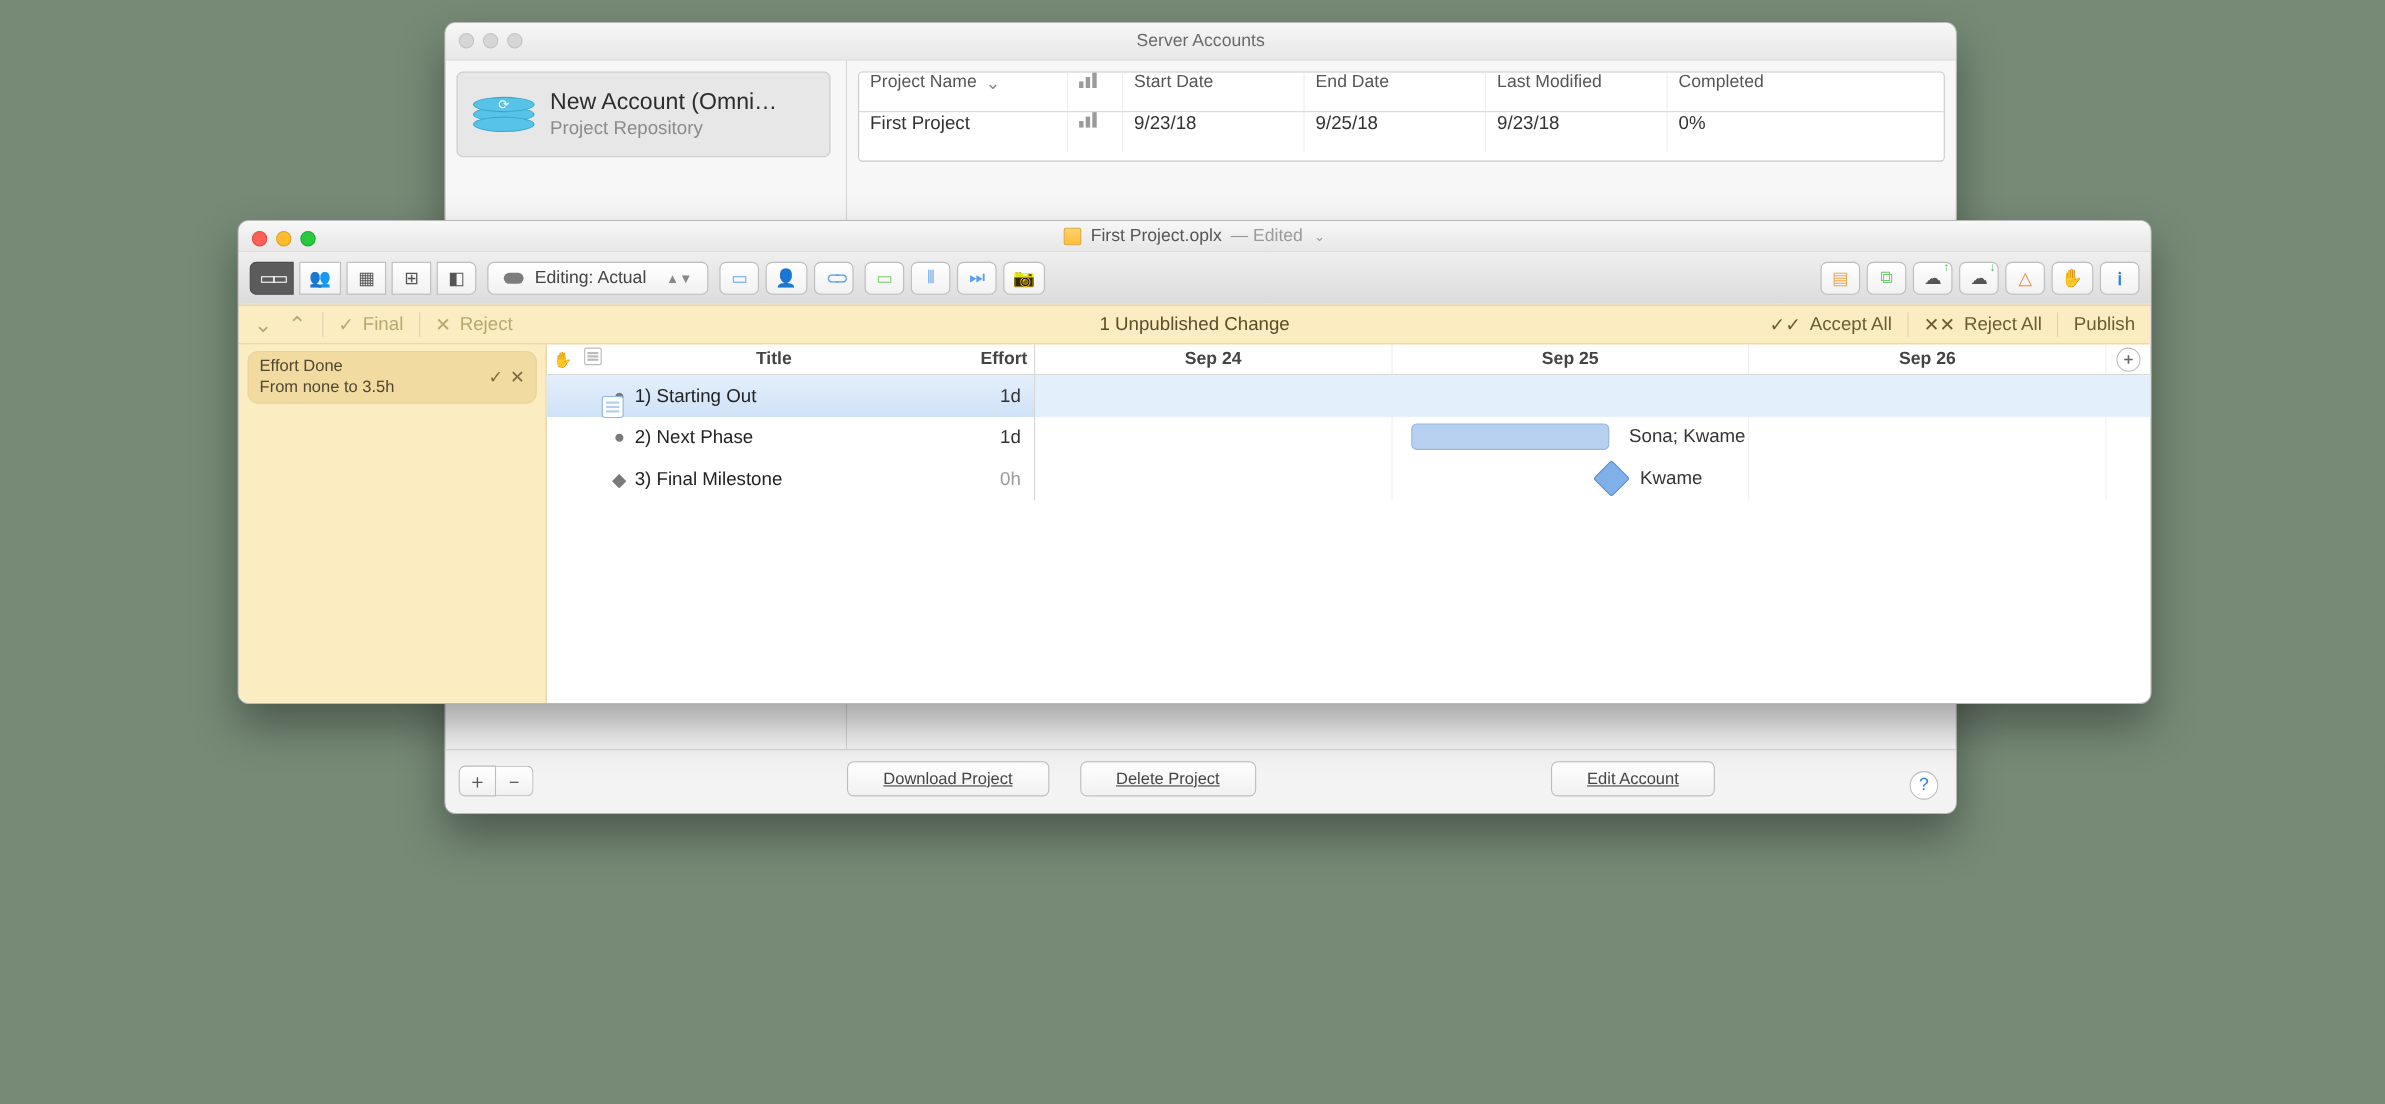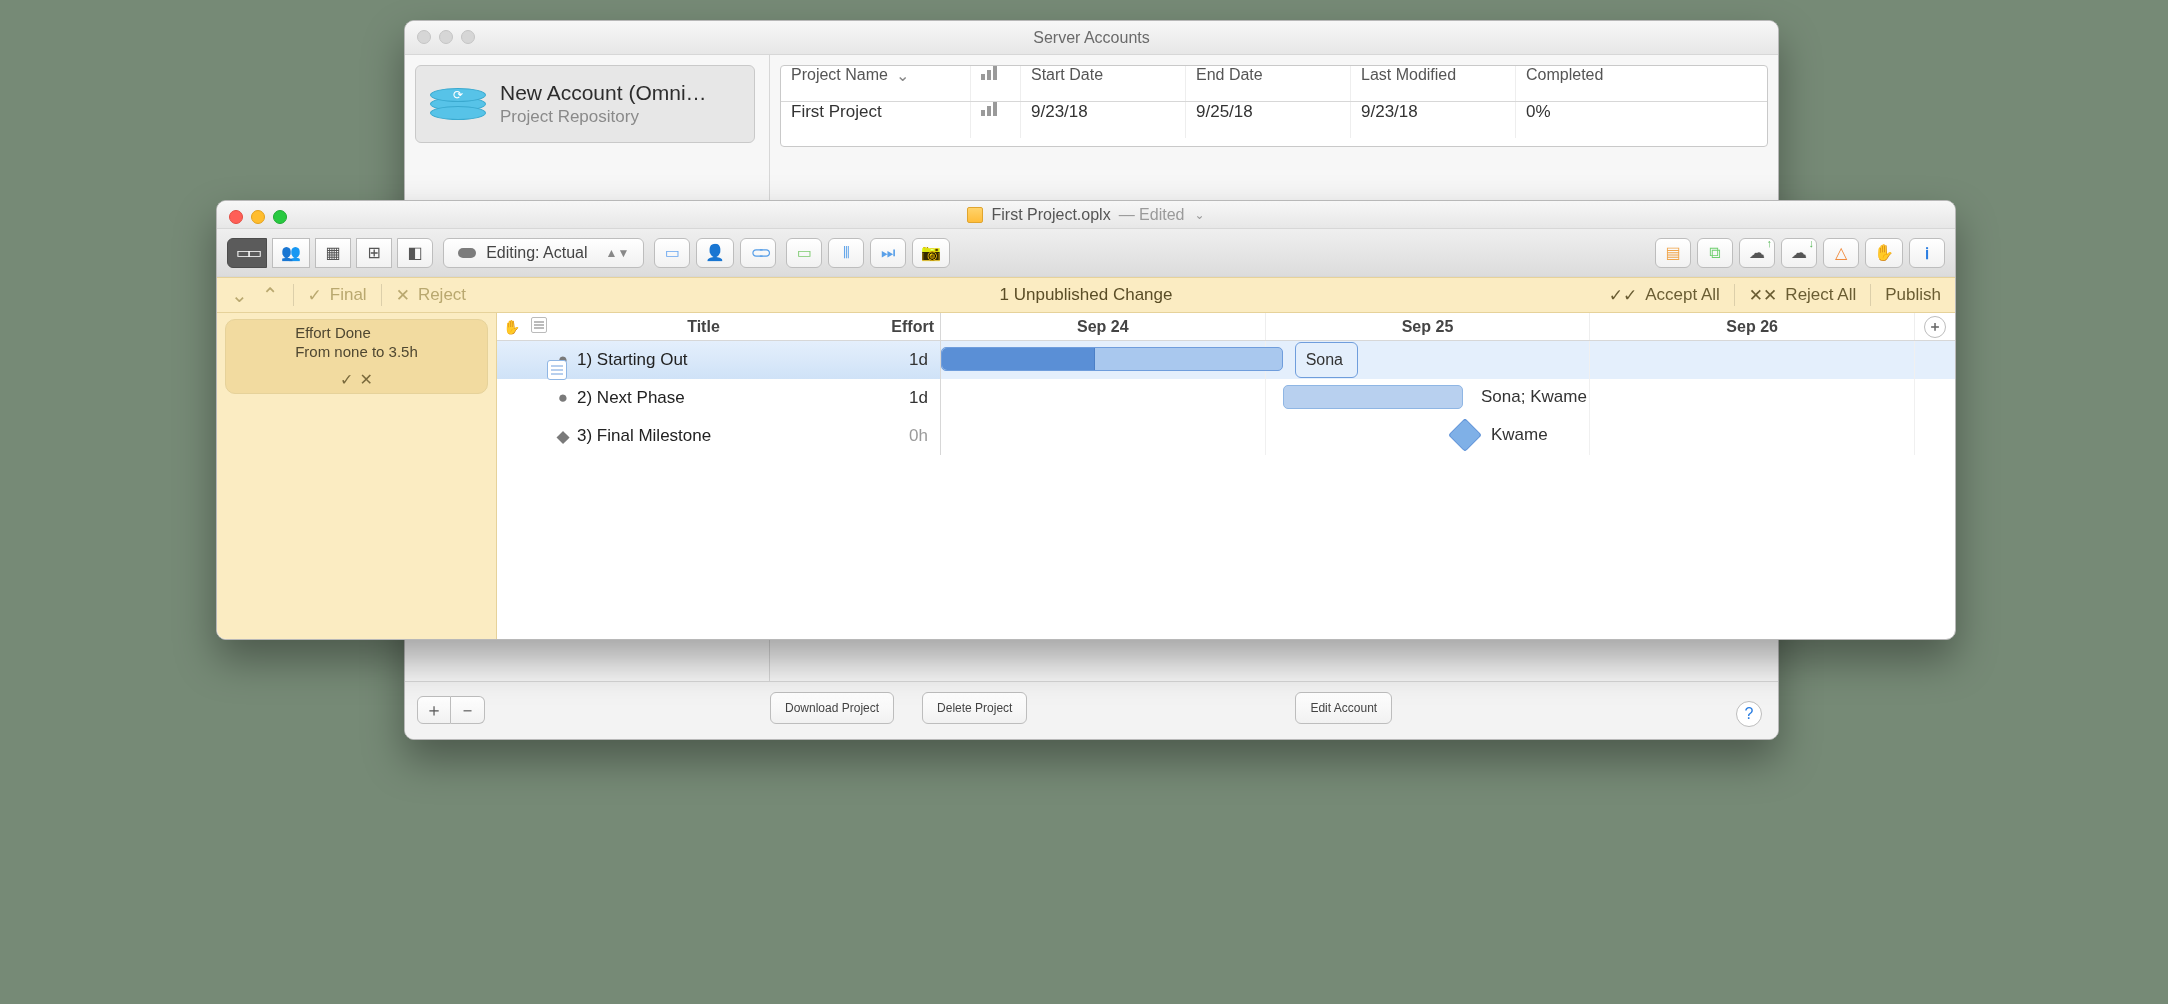--- a/index.html
+++ b/index.html
@@ -60,21 +60,21 @@
   .signal i:nth-child(1){height:6px;}
   .signal i:nth-child(2){height:10px;}
   .signal i:nth-child(3){height:14px;}
 
   .back-footer{height:58px;border-top:1px solid var(--divider);background:#f3f3f3;position:relative;}
   .plusminus{position:absolute;left:12px;top:14px;display:flex;}
   .pm{width:34px;height:28px;border:1px solid var(--btn-border);background:var(--btn-grad);display:flex;align-items:center;justify-content:center;color:#555;font-size:18px;}
   .pm:first-child{border-radius:6px 0 0 6px;}
   .pm:last-child{border-left:none;border-radius:0 6px 6px 0;}
   .footer-btns{position:absolute;left:365px;top:10px;display:flex;gap:28px;}
-  .mac-btn{height:32px;padding:0 14px;border:1px solid var(--btn-border);border-radius:6px;background:var(--btn-grad);color:#444;font-size:12px;display:inline-flex;align-items:center;}
+  .mac-btn{height:32px;padding:0 32px;border:1px solid var(--btn-border);border-radius:6px;background:var(--btn-grad);color:#444;font-size:15px;display:inline-flex;align-items:center;text-decoration:underline;}
   .help{position:absolute;right:16px;bottom:12px;width:26px;height:26px;border:1px solid var(--btn-border);border-radius:13px;background:#fff;color:#2a7de1;display:flex;align-items:center;justify-content:center;font-size:16px;}
 
   
   .win-front{
     position:absolute;left:17px;top:180px;width:1740px;height:440px;
     background:#fff;border:1px solid var(--mac-border);border-radius:10px;
     box-shadow:var(--shadow);overflow:hidden;display:flex;flex-direction:column;
   }
   .win-front .titlebar{height:28px;}
   .tl.red{background:#ff5f57;border:1px solid #e24d42;}
@@ -103,21 +103,21 @@
   .cb-left,.cb-right{display:flex;align-items:center;gap:14px;}
   .cb-sep{width:1px;height:22px;background:rgba(0,0,0,.12);}
   .cb-btn{display:flex;align-items:center;gap:8px;color:#6a5d33;}
   .cb-btn.dis{color:#b9a86f;}
   .cb-center{position:absolute;left:50%;transform:translateX(-50%);}
   .cb-icon{display:inline-block;}
 
   
   .doc-body{flex:1;display:grid;grid-template-columns:280px 1fr;}
   .changes-panel{background:var(--cream);border-right:1px solid var(--cream-border);padding:6px 8px;}
-  .change-chip{background:#f2dba0;border:1px solid var(--cream-border);border-radius:10px;padding:4px 10px;display:flex;align-items:center;justify-content:space-between;gap:8px;flex-direction:column;}
+  .change-chip{background:#f2dba0;border:1px solid var(--cream-border);border-radius:10px;padding:4px 10px;display:flex;align-items:center;justify-content:space-between;gap:8px;}
   .change-chip .txt{font-size:15px;color:#4f4731;line-height:1.25;}
   .change-chip .acts{display:flex;gap:6px;color:#7a6a3c;font-size:16px;}
 
   
   .gantt{display:flex;flex-direction:column;height:100%;}
   .g-head{display:flex;height:28px;border-bottom:1px solid var(--divider);}
   .outline-head{display:grid;grid-template-columns:28px 28px 1fr 86px;align-items:center;width:444px;border-right:1px solid var(--divider);color:#444;font-size:16px;}
   .outline-head>div{padding:0 6px;}
   .outline-head .title{font-weight:600;text-align:center;}
   .outline-head .effort{font-weight:600;text-align:right;}
@@ -430,32 +430,20 @@
           <div class="g-row sel">
             <div class="outline-row">
               <div></div>
               <div style="position:relative">
                   <span class="sel-note"></span>
                 </div>
               <div class="marker">●</div>
               <div class="num-title"><span>1)</span>&nbsp;<span>Starting Out</span></div>
               <div class="eff">1d</div>
             </div>
-            <div class="tl-row">
-              <div class="daygrid">
-                  <div></div>
-                  <div></div>
-                  <div></div>
-                  <div></div>
-                </div>
-              <div class="bar bar1">
-                <div class="done"></div>
-                <div class="cap">Sona</div>
-              </div>
-            </div>
           </div>
 
           <div class="g-row">
             <div class="outline-row">
               <div></div>
                 <div></div>
               <div class="marker">●</div>
               <div class="num-title"><span>2)</span>&nbsp;<span>Next Phase</span></div>
               <div class="eff">1d</div>
             </div>

